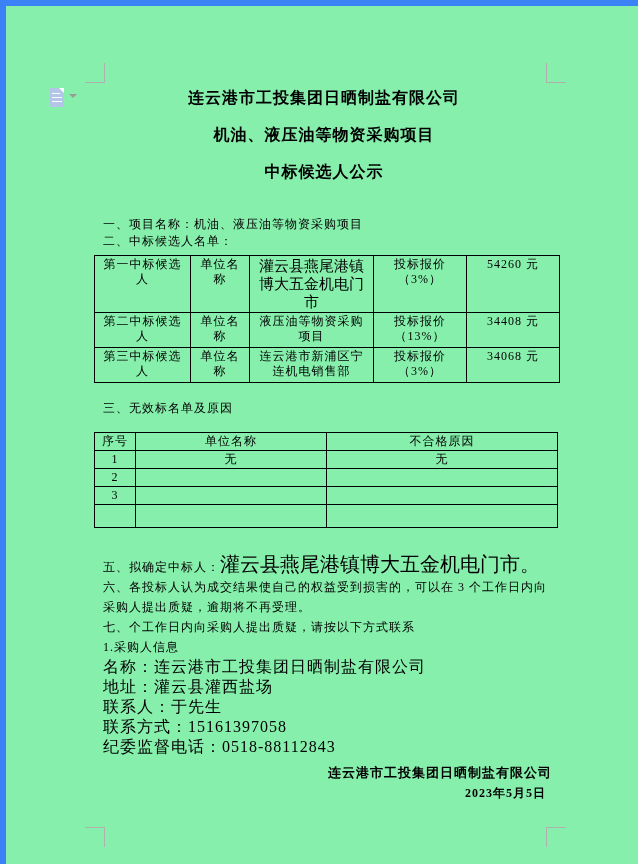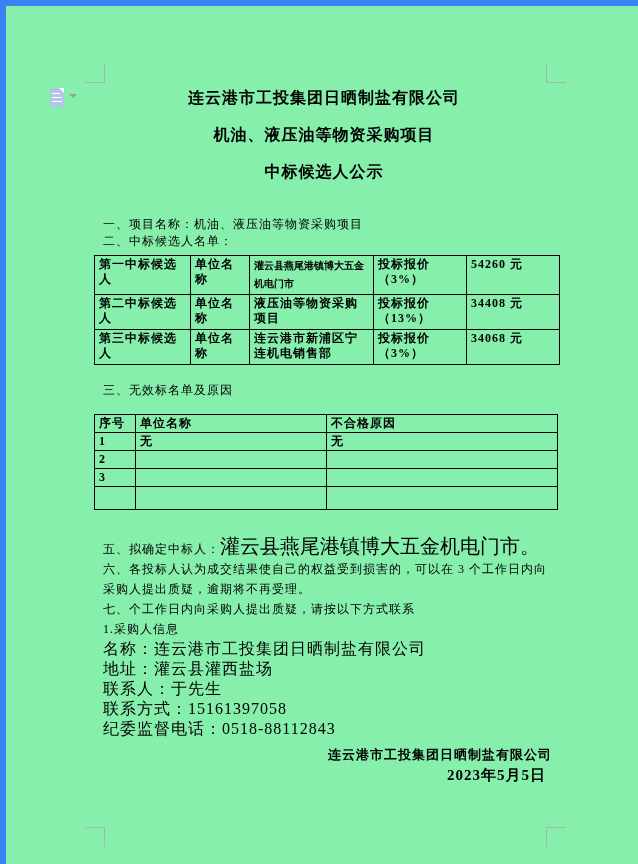--- a/index.html
+++ b/index.html
@@ -39,44 +39,44 @@
   }
   
   .content{position:absolute;left:88px;top:0;width:460px;}
   .title{margin:0;text-align:center;font-size:16px;font-weight:bold;line-height:20px;letter-spacing:1px;}
   .t1{margin-top:82px;}
   .t2,.t3{margin-top:17px;}
   p{margin:0;}
   .sec{font-size:12px;line-height:17px;letter-spacing:1px;padding-left:9px;}
   .sec1{margin-top:34px;}
   table{border-collapse:collapse;width:460px;table-layout:fixed;font-size:12px;}
-  td,th{border:1px solid #000;padding:1px 4px;vertical-align:top;text-align:left;
-        font-weight:bold;letter-spacing:1px;line-height:15px;overflow:hidden;}
+  td,th{border:1px solid #000;padding:1px 4px;vertical-align:top;text-align:center;
+        font-weight:normal;letter-spacing:1px;line-height:15px;overflow:hidden;}
   .cand-table{margin-top:5px;}
   .cand-table td{height:32px;}
   .cand-table .c1{width:87px;}
   .cand-table .c2{width:50px;}
   .cand-table .c3{width:115px;}
   .cand-table .c4{width:84px;}
   .cand-table .c5{width:84px;}
-  .big-name{font-size:10px;letter-spacing:0;line-height:18px;}
+  .big-name{font-size:15px;letter-spacing:0;line-height:18px;}
   .s3{margin-top:17px;}
   .inv-table{margin-top:15px;}
   .inv-table .i1{width:32px;}
   .inv-table .i2{width:182px;}
   .inv-table .i3{width:222px;}
   .inv-table td{height:15px;}
   .inv-table tr.tall td{height:20px;}
   .para{font-size:12px;line-height:20px;letter-spacing:1px;padding-left:9px;}
   .s5{margin-top:27px;}
   .s5 .big-name{font-size:20px;}
   .contact{font-size:16px;line-height:20px;letter-spacing:1px;padding-left:9px;}
   .signature{margin-top:6px;text-align:right;font-weight:bold;}
   .sig-company{font-size:13px;line-height:20px;letter-spacing:1px;padding-right:2px;}
-  .sig-date{font-size:15px;line-height:20px;letter-spacing:1px;padding-right:8px;}
+  .sig-date{font-size:12px;line-height:20px;letter-spacing:1px;padding-right:8px;}
 </style>
 </head>
 <body>
 
 <div class="page">
 
   <div class="crop tl"></div>
   <div class="crop tr"></div>
   <div class="crop bl"></div>
   <div class="crop br"></div>

